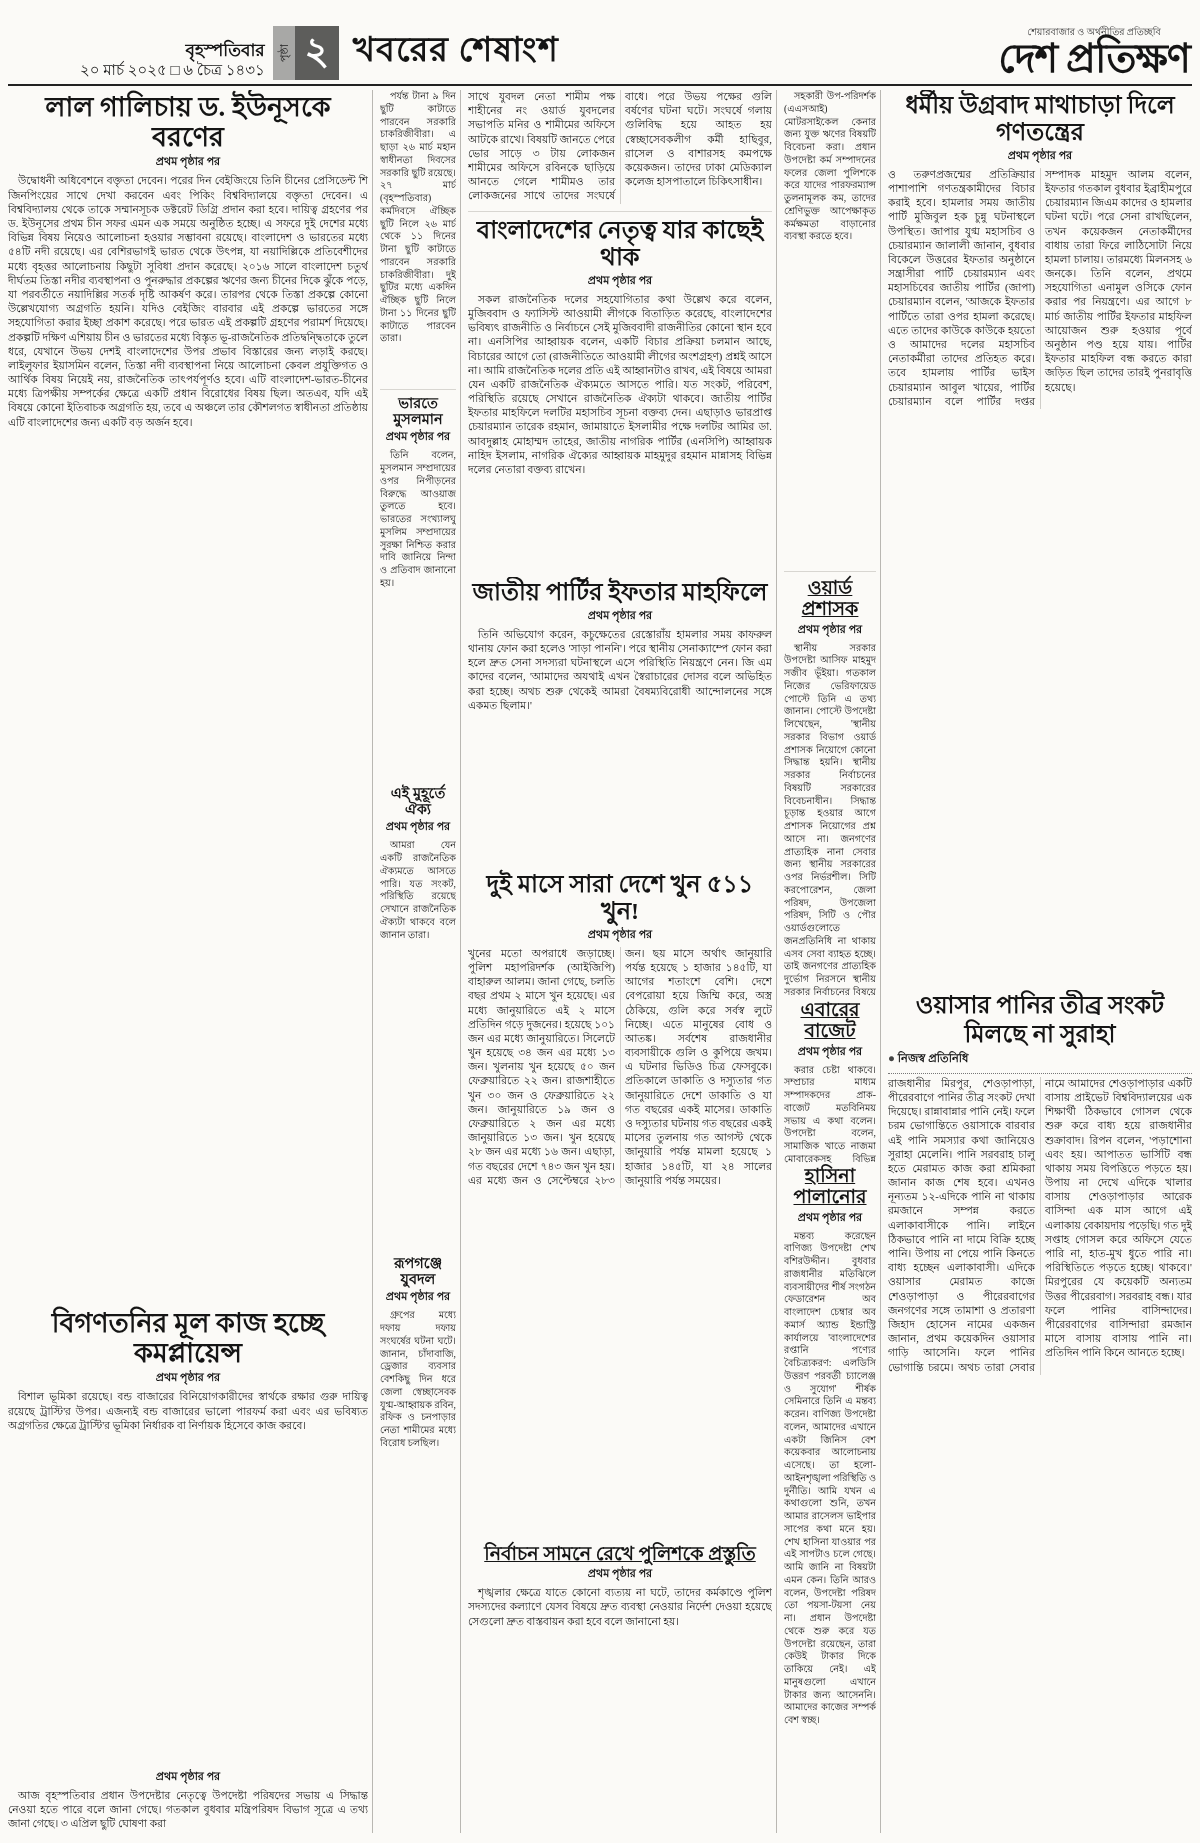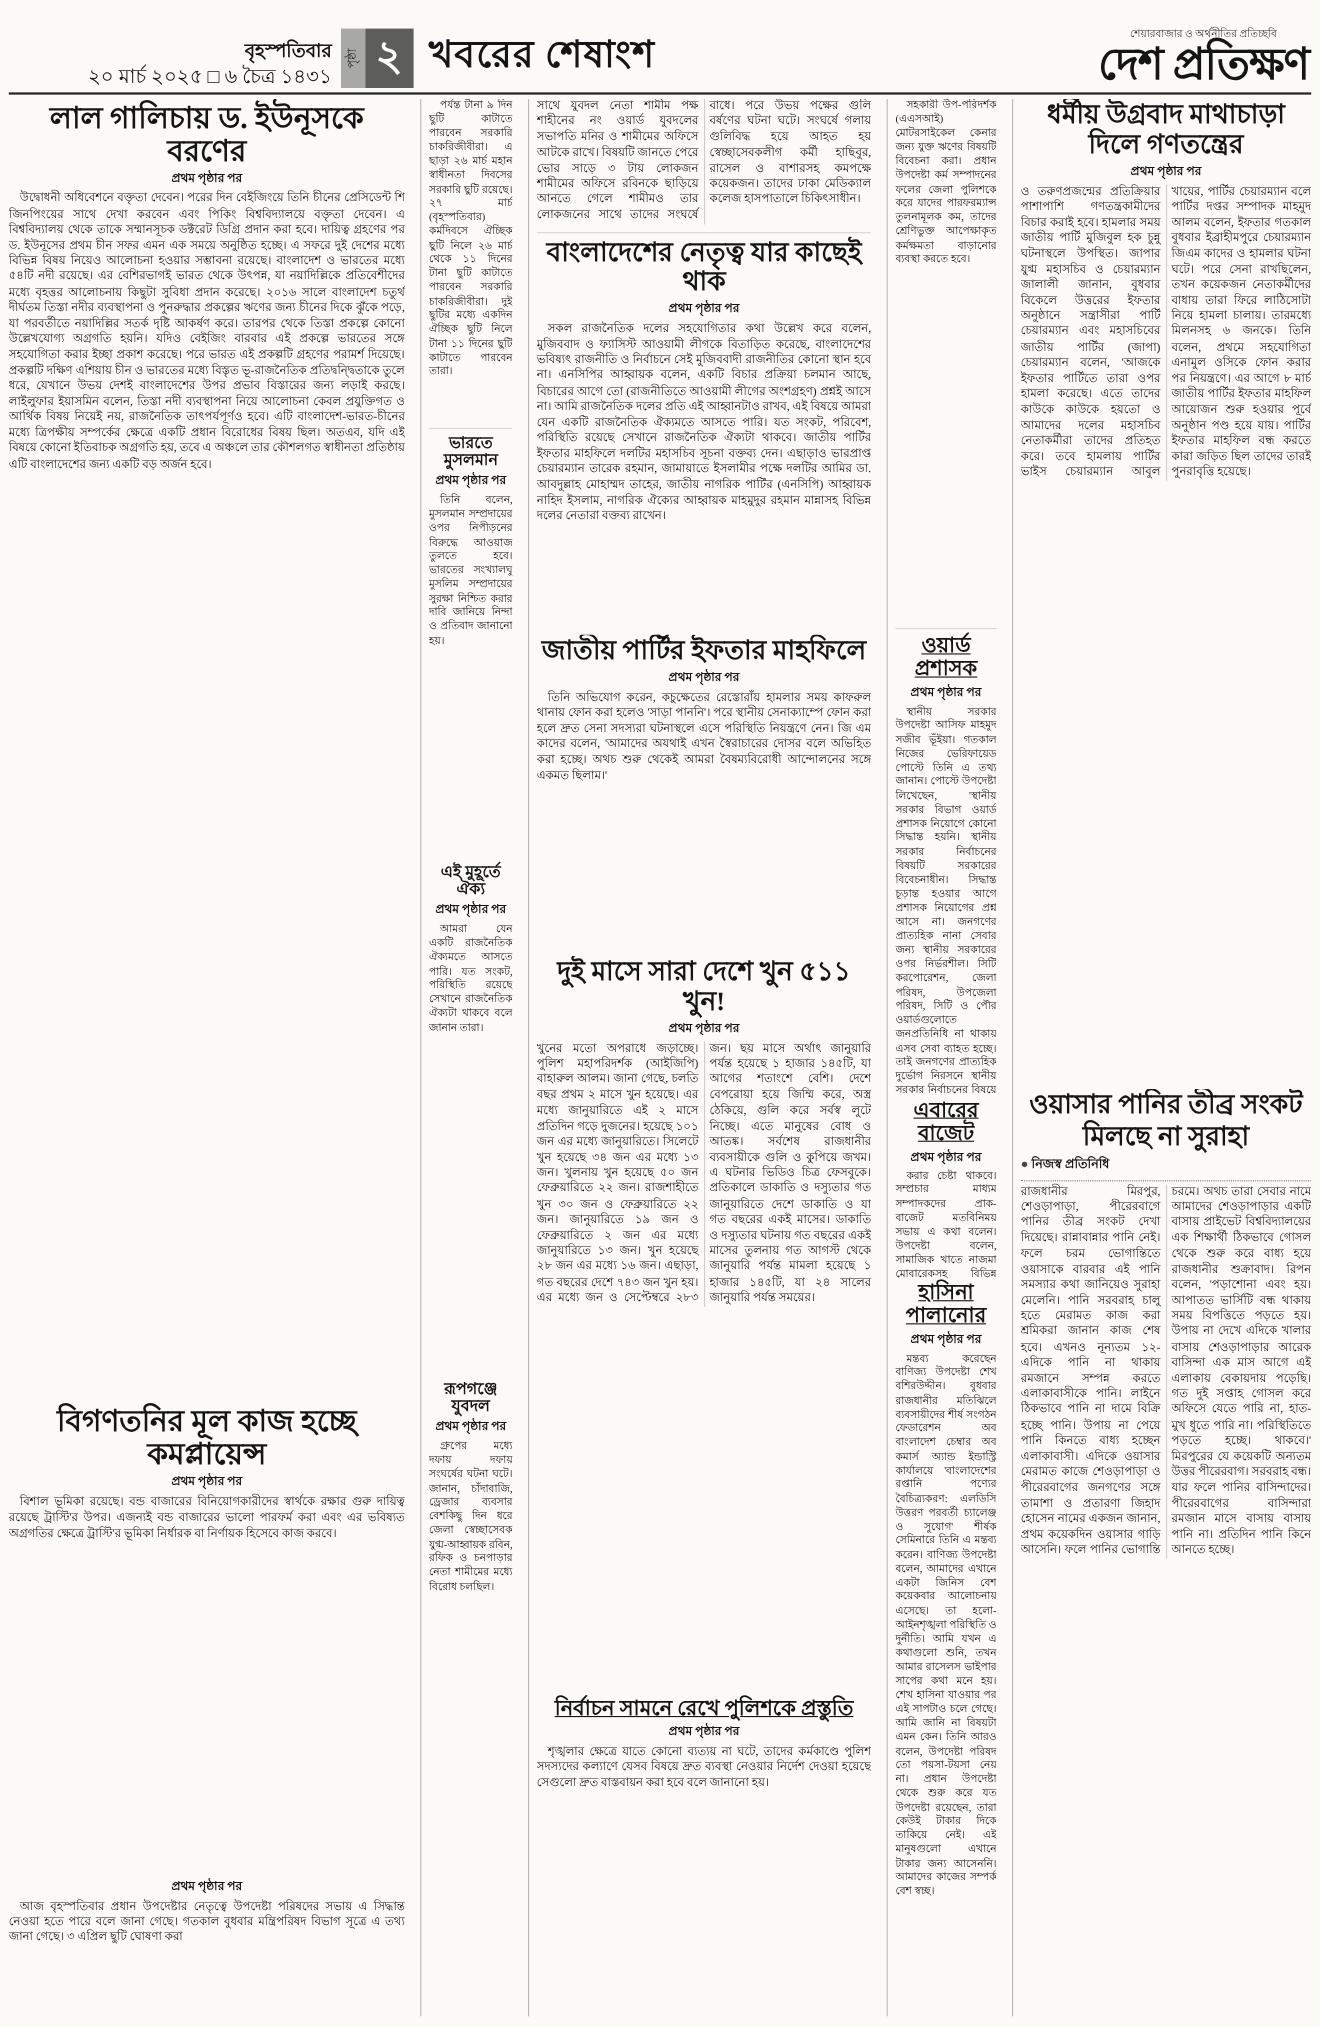--- a/index.html
+++ b/index.html
@@ -2,35 +2,35 @@
 <html><head>
 <meta charset="utf-8">
 <style>
   html,body{margin:0;padding:0;background:#e9e8e4;}
   .sheet{width:1200px;height:1843px;background:#fbfaf7;color:#151515;overflow:hidden;
          font-family:"Liberation Serif","DejaVu Serif",serif;position:relative;box-sizing:border-box;padding:6px 8px;}
   
   .masthead-bar{height:80px;display:flex;align-items:flex-end;border-bottom:2px solid #222;padding-bottom:4px;box-sizing:border-box;}
   .date-block{margin-left:72px;text-align:right;line-height:1.25;}
   .date-day{font-weight:bold;font-size:17px;}
-  .date-line{font-size:18px;}
+  .date-line{font-size:15px;}
   .page-box{display:flex;margin-left:8px;height:54px;}
   .page-word{background:#a8a8a6;color:#222;writing-mode:vertical-rl;transform:rotate(180deg);
              font-size:11px;display:flex;align-items:center;justify-content:center;width:22px;}
   .page-num{background:#5d5d5b;color:#fff;font-size:38px;font-weight:bold;width:44px;
             display:flex;align-items:center;justify-content:center;}
   .section-title{font-size:34px;font-weight:bold;margin-left:14px;letter-spacing:1px;white-space:nowrap;text-align:right;}
   .masthead-right{margin-left:auto;text-align:center;line-height:1.05;padding-right:2px;}
   .masthead-tagline{font-size:9.5px;color:#333;}
   .masthead-name{font-size:40px;font-weight:900;letter-spacing:-1px;}
   
   .content{display:flex;height:1743px;margin-top:4px;}
   .strip{display:flex;flex-direction:column;overflow:hidden;box-sizing:border-box;}
-  .strip + .strip{border-left:1px solid #b9b7b2;margin-left:14px;padding-left:7px;}
-  .strip-a{width:360px;}
+  .strip + .strip{border-left:1px solid #b9b7b2;margin-left:4px;padding-left:7px;}
+  .strip-a{width:360px;gap:31px;}
   .strip-b{width:84px;}
   .strip-cd{width:312px;}
   .strip-e{width:100px;}
   .strip-f{flex:1;}
   .story{overflow:hidden;box-sizing:border-box;padding-bottom:4px;}
   .story.grow{flex:1;}
   .hl{font-weight:bold;text-align:center;margin:2px 0 0 0;line-height:1.12;}
   .hl-xl{font-size:27px;}
   .hl-lg{font-size:24px;}
   .hl-md{font-size:19px;text-decoration:underline;}

